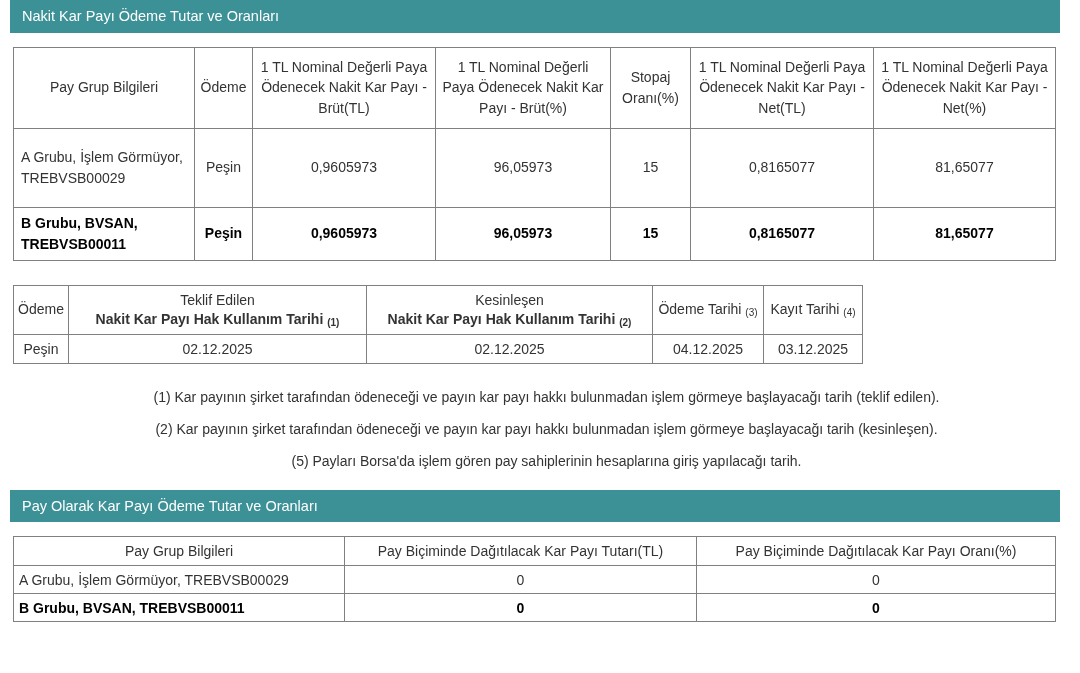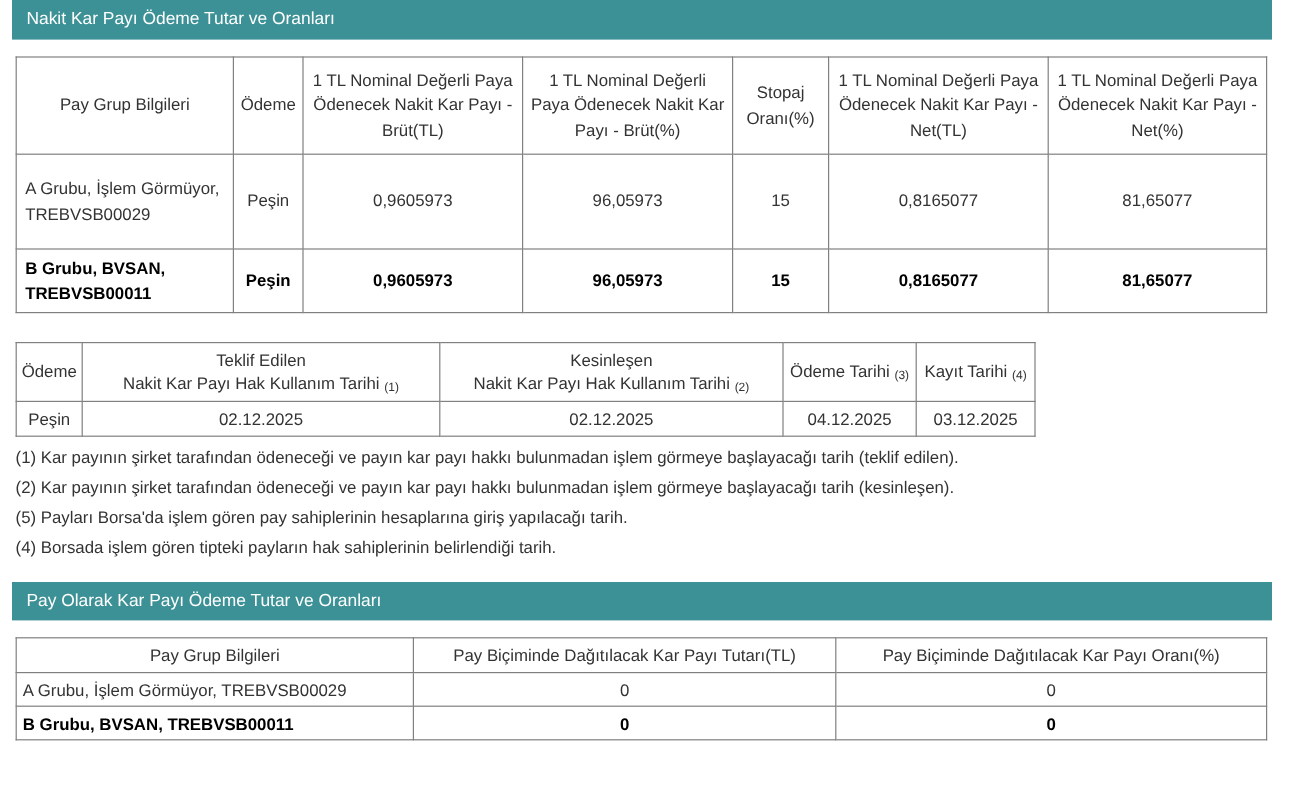--- a/index.html
+++ b/index.html
@@ -81,31 +81,32 @@
     height: 24px;
     padding: 2px 3px;
   }
   table.t2 .sub {
     font-size: 10px;
     vertical-align: baseline;
     position: relative;
     top: 2px;
   }
   .two-line .l1 { display: block; }
-  .two-line .l2 { display: block; }
+  .two-line .l2 { display: block; font-weight: bold; }
 
   
   .notes {
     padding: 9px 0 0 13px;
     font-size: 14px;
     color: #333333;
   }
   .notes p {
-    margin: 0 0 9px 0;
+    margin: 16px 0 9px 0;
     line-height: 1.15;
+    text-align: center;
   }
 
   
   .t3-wrap { padding: 14px 0 0 13px; }
   table.t3 {
     table-layout: fixed;
     width: 1043px;
     font-size: 14px;
   }
   table.t3 th {
@@ -244,21 +245,20 @@
           <td>03.12.2025</td>
         </tr>
       </tbody>
     </table>
   </div>
 
   <div class="notes">
     <p>(1) Kar payının şirket tarafından ödeneceği ve payın kar payı hakkı bulunmadan işlem görmeye başlayacağı tarih (teklif edilen).</p>
     <p>(2) Kar payının şirket tarafından ödeneceği ve payın kar payı hakkı bulunmadan işlem görmeye başlayacağı tarih (kesinleşen).</p>
     <p>(5) Payları Borsa'da işlem gören pay sahiplerinin hesaplarına giriş yapılacağı tarih.</p>
-    <p>(4) Borsada işlem gören tipteki payların hak sahiplerinin belirlendiği tarih.</p>
   </div>
 
   <div class="sec3-spacer"></div>
 
   <div class="section-bar bar-w-full">Pay Olarak Kar Payı Ödeme Tutar ve Oranları</div>
 
   <div class="t3-wrap">
     <table class="t3">
       <colgroup>
         <col style="width:331px">

